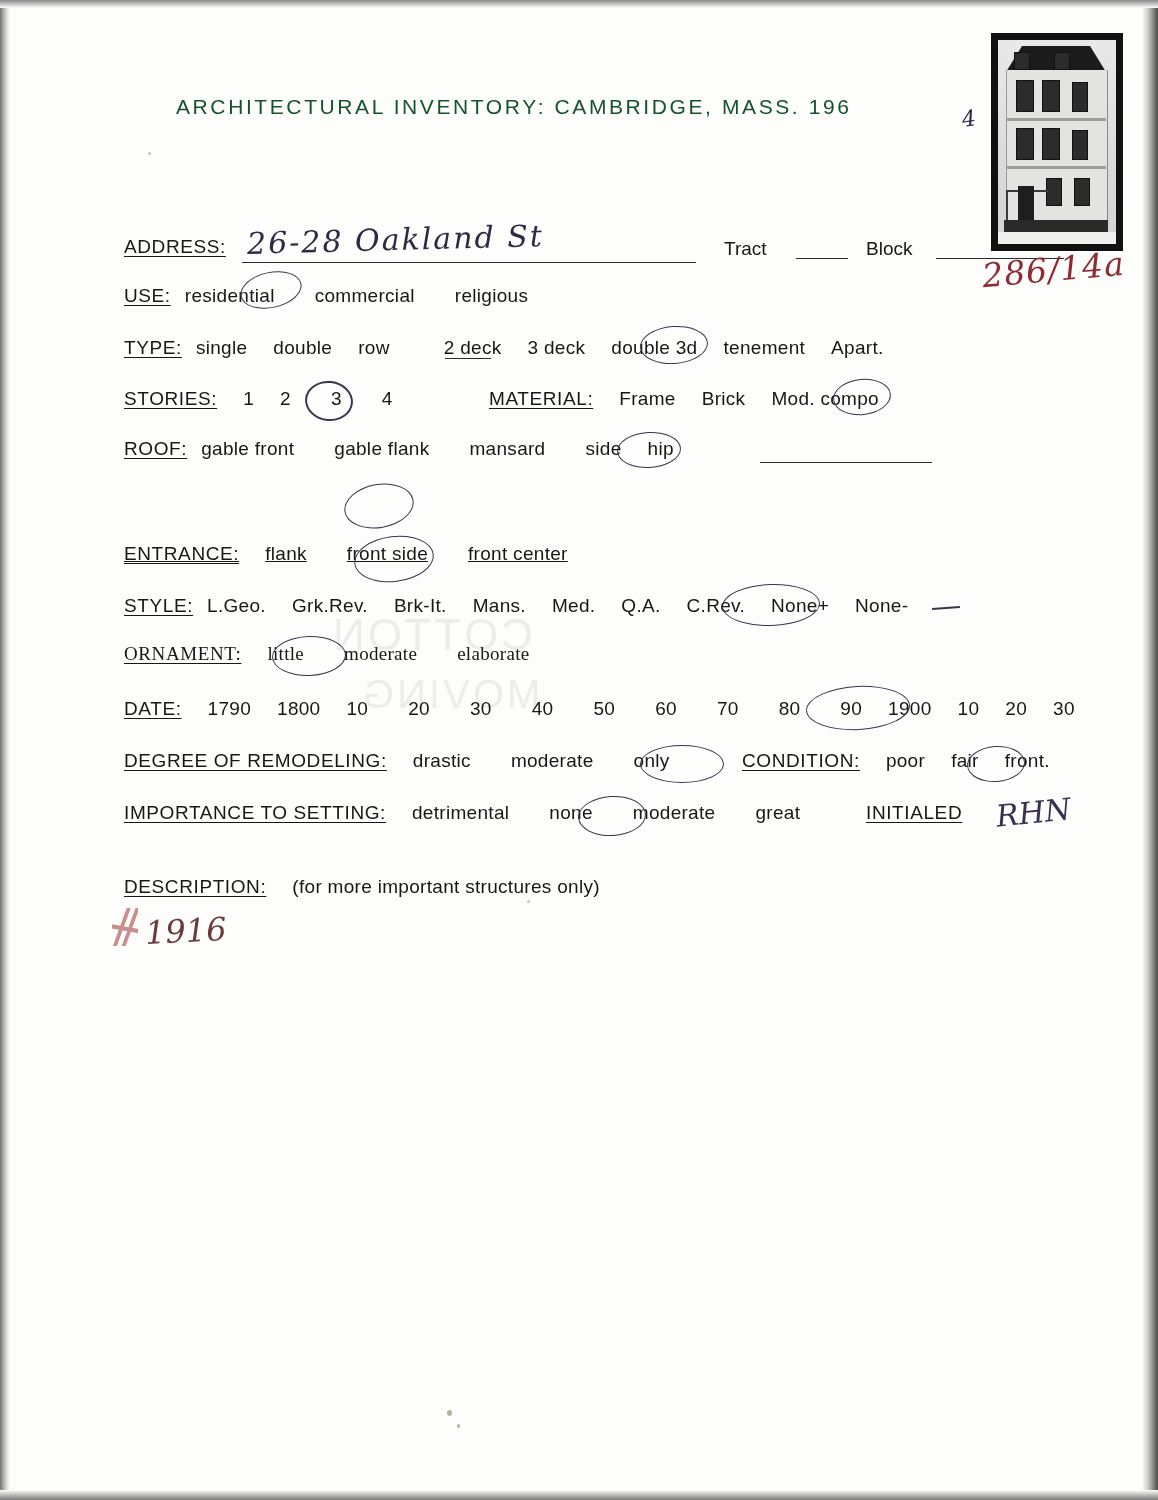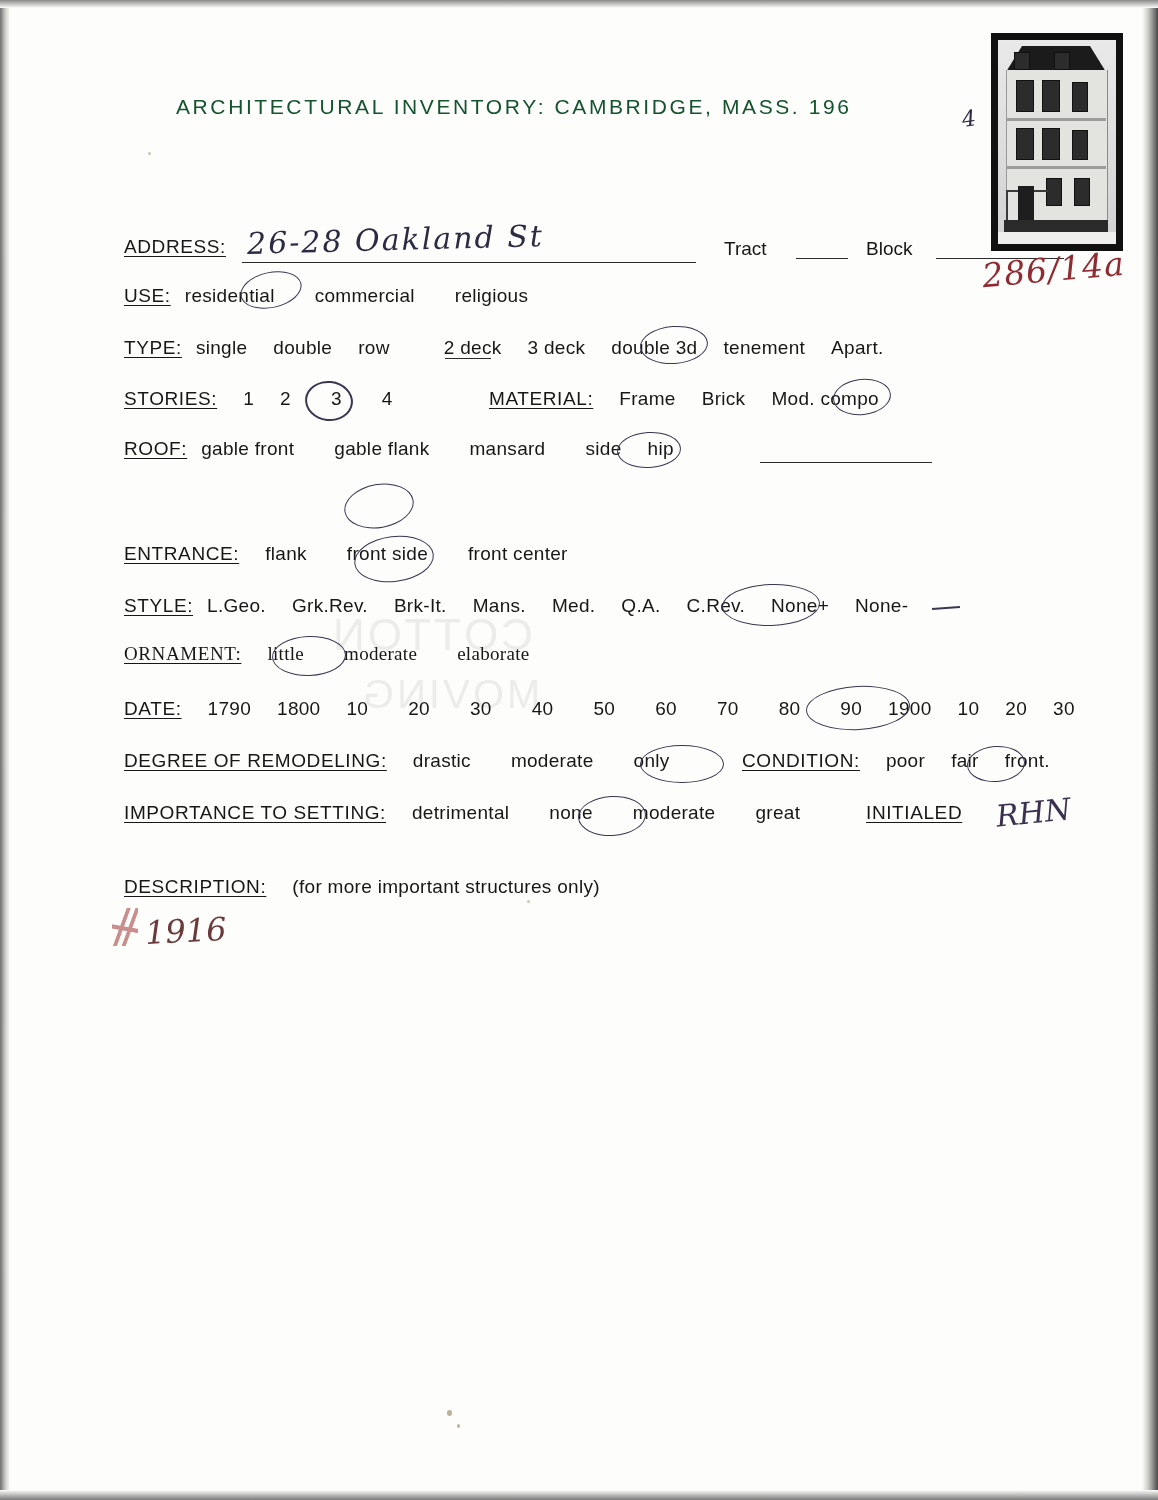--- a/index.html
+++ b/index.html
@@ -281,21 +281,21 @@
   <div class="circ thin" style="left:833px; top:379px; width:56px; height:34px; transform:rotate(-6deg);"></div>
 
   <div class="row" style="left:124px; top:438px;">
     <span class="lbl">ROOF:</span><span class="sp-1"></span><span class="opt">gable front</span><span class="sp-3"></span><span class="opt">gable flank</span><span class="sp-3"></span><span class="opt">mansard</span><span class="sp-3"></span><span class="opt">side</span><span class="sp-2"></span><span class="opt">hip</span>
   </div>
   <div class="circ thin" style="left:617px; top:432px; width:62px; height:34px; transform:rotate(-3deg);"></div>
   <div class="blank-line" style="left:760px; top:462px; width:172px;"></div>
 
   <div class="circ thin" style="left:344px; top:484px; width:68px; height:42px; transform:rotate(-10deg);"></div>
 
-  <div class="row" style="left:124px; top:543px;">
+  <div class="row" style="left:124px; top:543px;text-decoration:underline;">
     <span class="lbl">ENTRANCE:</span><span class="sp-2"></span><span class="opt">flank</span><span class="sp-3"></span><span class="opt">front side</span><span class="sp-3"></span><span class="opt">front center</span>
   </div>
   <div class="circ thin" style="left:354px; top:536px; width:78px; height:44px; transform:rotate(-7deg);"></div>
 
   <div class="row" style="left:124px; top:595px;">
     <span class="lbl">STYLE:</span><span class="sp-1"></span><span class="opt">L.Geo.</span><span class="sp-2"></span><span class="opt">Grk.Rev.</span><span class="sp-2"></span><span class="opt">Brk-It.</span><span class="sp-2"></span><span class="opt">Mans.</span><span class="sp-2"></span><span class="opt">Med.</span><span class="sp-2"></span><span class="opt">Q.A.</span><span class="sp-2"></span><span class="opt">C.Rev.</span><span class="sp-2"></span><span class="opt">None+</span><span class="sp-2"></span><span class="opt">None-</span>
   </div>
   <div class="circ thin" style="left:722px; top:584px; width:96px; height:40px; transform:rotate(-2deg);"></div>
   <div class="slash" style="left:932px; top:607px; width:28px; transform:rotate(-4deg);"></div>
 

